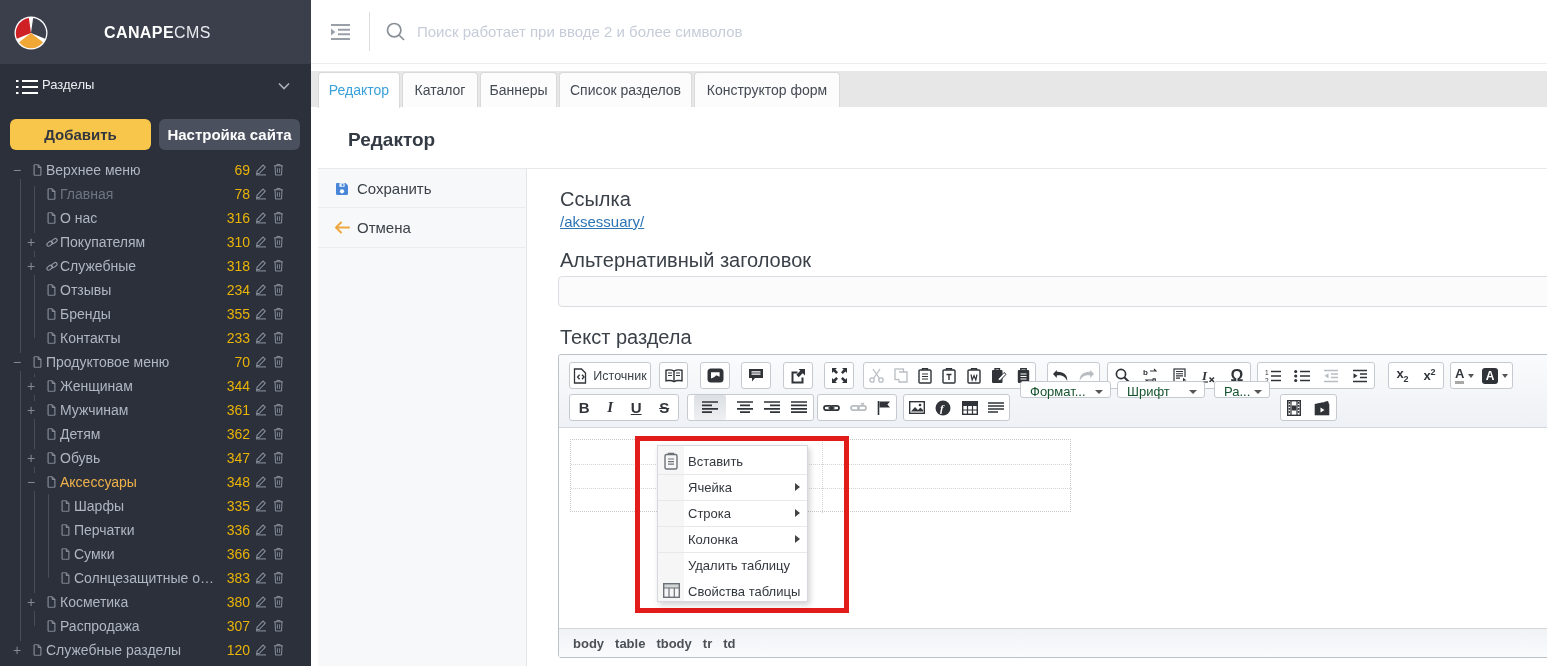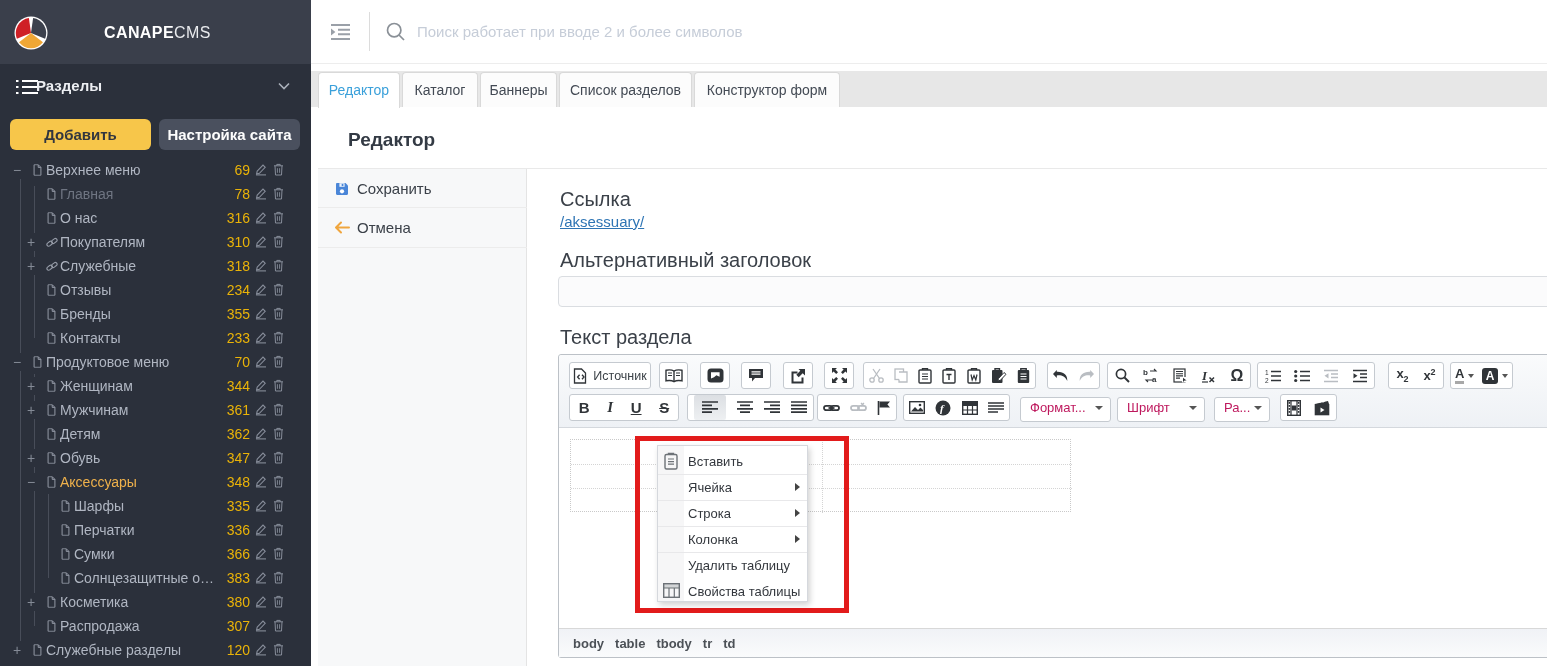--- a/index.html
+++ b/index.html
@@ -6,21 +6,21 @@
   * { margin:0; padding:0; box-sizing:border-box; }
   html,body { width:1547px; height:666px; overflow:hidden; }
   body { font-family:"Liberation Sans", sans-serif; background:#fff; position:relative; }
 
   
   #sidebar { position:absolute; left:0; top:0; width:311px; height:666px; background:#2b303b; z-index:5; }
   #sb-head { position:absolute; left:0; top:0; width:311px; height:64px; background:#3a3f4b; }
   #logo-word { position:absolute; left:56px; top:24px; font-size:16px; font-weight:bold; color:#fff; letter-spacing:.4px;margin-left:48px; }
   #logo-word .thin { font-weight:normal; color:#e9ebee; }
   #sec-row { position:absolute; left:0; top:72px; width:311px; height:28px; }
-  #sec-row .ttl { position:absolute; left:36px; top:5px; font-size:15px; font-weight:bold; color:#eceef2; }
+  #sec-row .ttl { position:absolute; left:42px; top:5px; font-size:13px; font-weight:normal; color:#eceef2; }
   .btn { position:absolute; top:119px; height:31px; border-radius:6px; font-size:15px; font-weight:bold; text-align:center; line-height:31px; }
   #btn-add { left:10px; width:141px; background:#f7c64a; color:#32363f; }
   #btn-set { left:159px; width:141px; background:#4a505e; color:#fdfdfd; }
 
   .guide { position:absolute; width:1px; background:#484d59; }
   .trow { position:absolute; left:0; width:311px; height:24px; }
   .trow .exp { position:absolute; top:0; font-size:14px; color:#858b97; line-height:24px; }
   .trow .ico { position:absolute; top:5px; }
   .trow .lbl { position:absolute; top:0; line-height:24px; font-size:14px; color:#b0b6c2; white-space:nowrap; }
   .trow .lbl.dim { color:#6f7582; }
@@ -52,21 +52,21 @@
   #flink { position:absolute; left:560px; top:213px; font-size:15px; color:#2d74b4; text-decoration:underline; }
   #finput { position:absolute; left:558px; top:276px; width:1022px; height:31px; background:#fbfbfc; border:1px solid #dadde1; border-radius:4px; }
 
   
   #editor { position:absolute; left:558px; top:354px; width:1032px; height:304px; border:1px solid #bcc1c7; border-radius:3px; background:#fff; }
   #toolbar { position:absolute; left:0; top:0; width:1030px; height:73px; background:linear-gradient(#fafbfc,#eef1f5); border-bottom:1px solid #d4d8dd; border-radius:3px 3px 0 0; }
   .grp { position:absolute; height:27px; background:#fff; border:1px solid #c5cad0; border-radius:3px; display:flex; align-items:center; justify-content:space-around; }
   .grp.r1 { top:7px; }
   .grp.r2 { top:39px; }
   .tbtn { display:flex; align-items:center; justify-content:center; height:25px; }
-  .ddl { position:absolute; top:42px; height:25px; background:#fff; border:1px solid #c5cad0; border-radius:3px; font-size:13px; color:#be185d; line-height:19px; padding-left:9px; }
+  .ddl { position:absolute; top:26px; height:17px; background:#fff; border:1px solid #c5cad0; border-radius:3px; font-size:13px; color:#14532d; line-height:19px; padding-left:9px; }
   .ddl .dar { position:absolute; right:7px; top:8px; width:0; height:0; border-left:4px solid transparent; border-right:4px solid transparent; border-top:4px solid #555; }
 
   #canvas { position:absolute; left:0; top:74px; width:1030px; height:199px; background:#fff; }
   #pathbar { position:absolute; left:0; top:273px; width:1030px; height:29px; line-height:29px; background:linear-gradient(#f0f2f6,#fafbfc); border-top:1px solid #d8d8d8; font-size:13px; font-weight:bold; color:#4c5157; }
   #pathbar span { margin-right:11px; }
   .dtable { position:absolute; left:11px; top:10px; width:501px; height:73px; border:1px dotted #c9c9c9; }
   .dtable .vline { position:absolute; left:251px; top:0; width:1px; height:73px; border-left:1px dotted #d4d4d4; }
   .dtable .hl1 { position:absolute; left:0; top:24px; width:501px; height:1px; border-top:1px dotted #d4d4d4; }
   .dtable .hl2 { position:absolute; left:0; top:48px; width:501px; height:1px; border-top:1px dotted #d4d4d4; }
 

